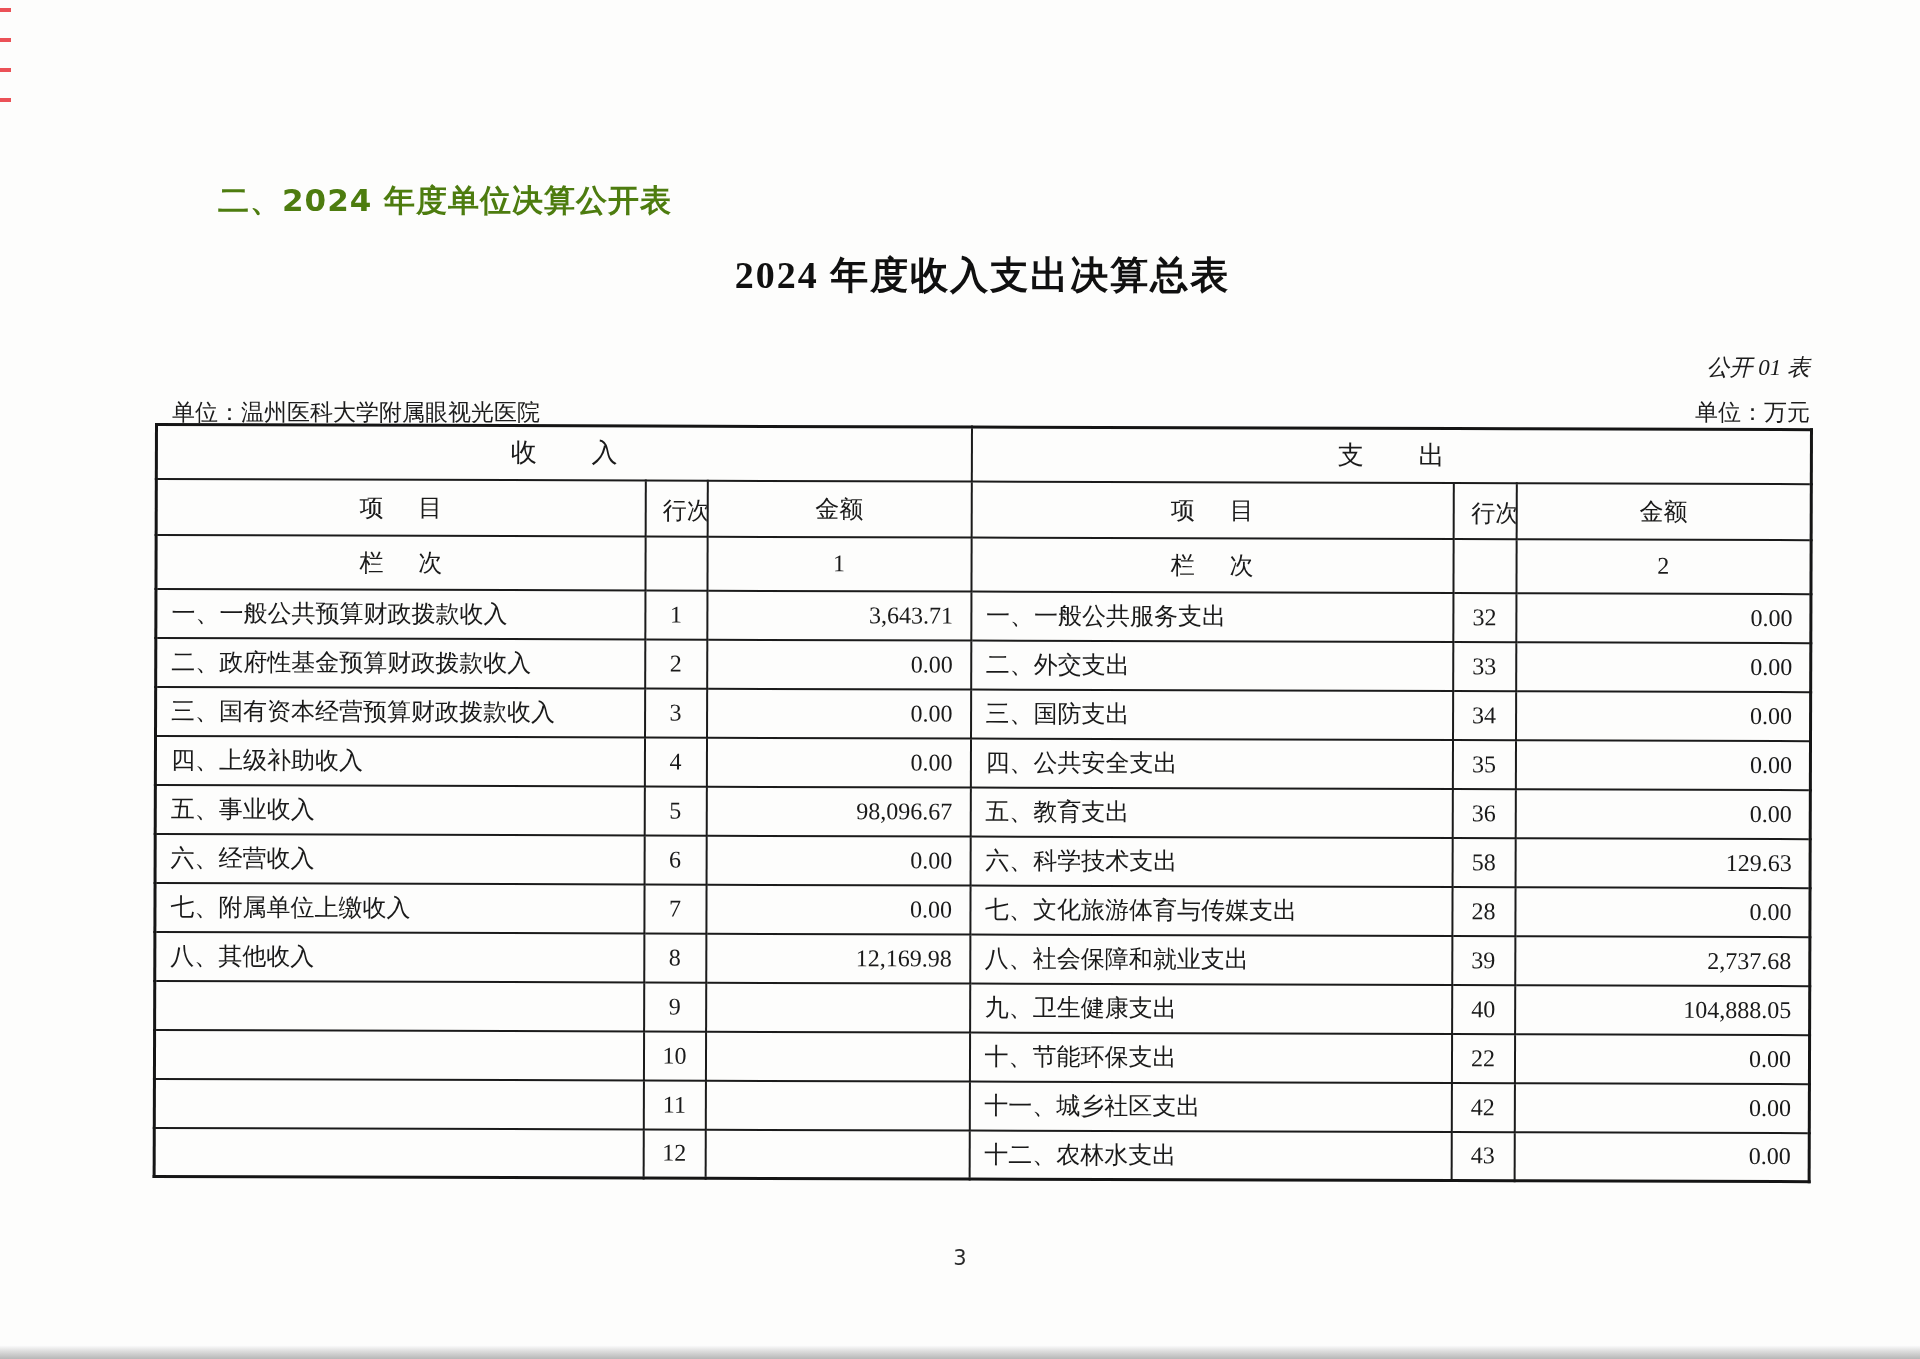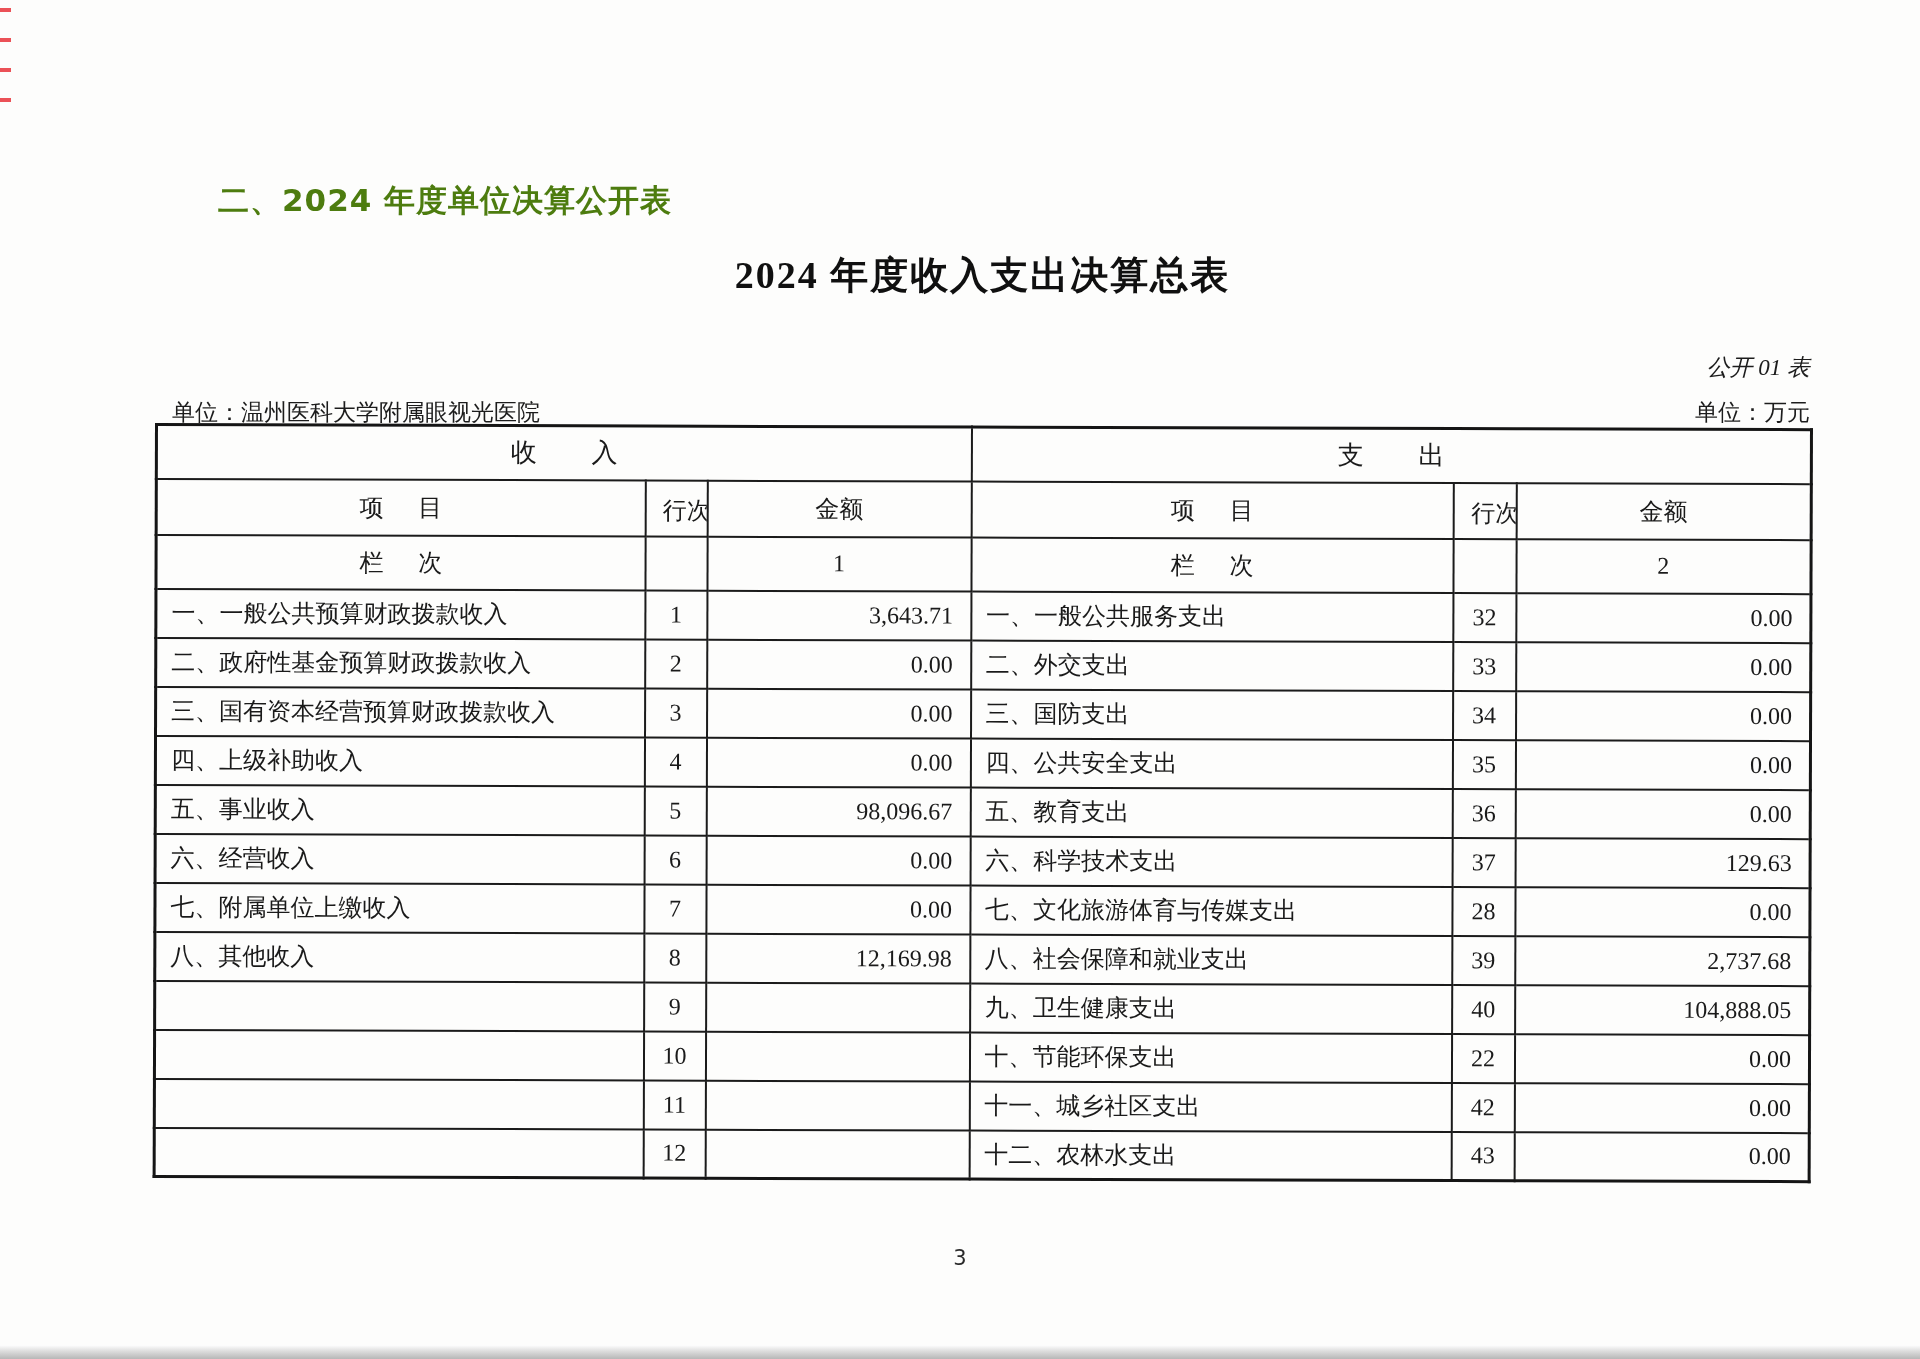--- a/index.html
+++ b/index.html
@@ -152,21 +152,21 @@
     <td class="amt">98,096.67</td>
     <td class="item">五、教育支出</td>
     <td class="line">36</td>
     <td class="amt">0.00</td>
   </tr>
   <tr class="dr">
     <td class="item">六、经营收入</td>
     <td class="line">6</td>
     <td class="amt">0.00</td>
     <td class="item">六、科学技术支出</td>
-    <td class="line">37</td>
+    <td class="line">58</td>
     <td class="amt">129.63</td>
   </tr>
   <tr class="dr">
     <td class="item">七、附属单位上缴收入</td>
     <td class="line">7</td>
     <td class="amt">0.00</td>
     <td class="item">七、文化旅游体育与传媒支出</td>
     <td class="line">28</td>
     <td class="amt">0.00</td>
   </tr>

